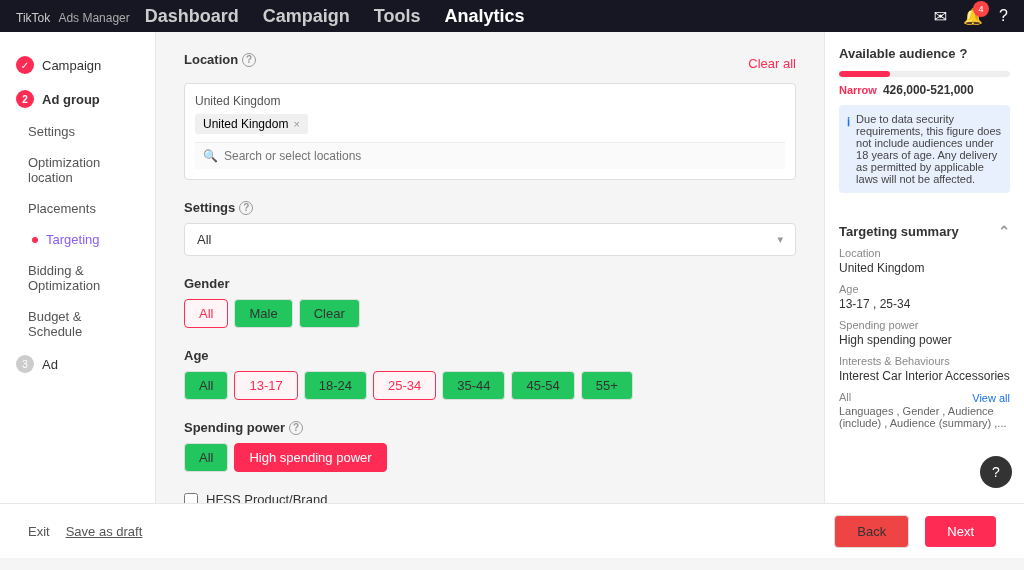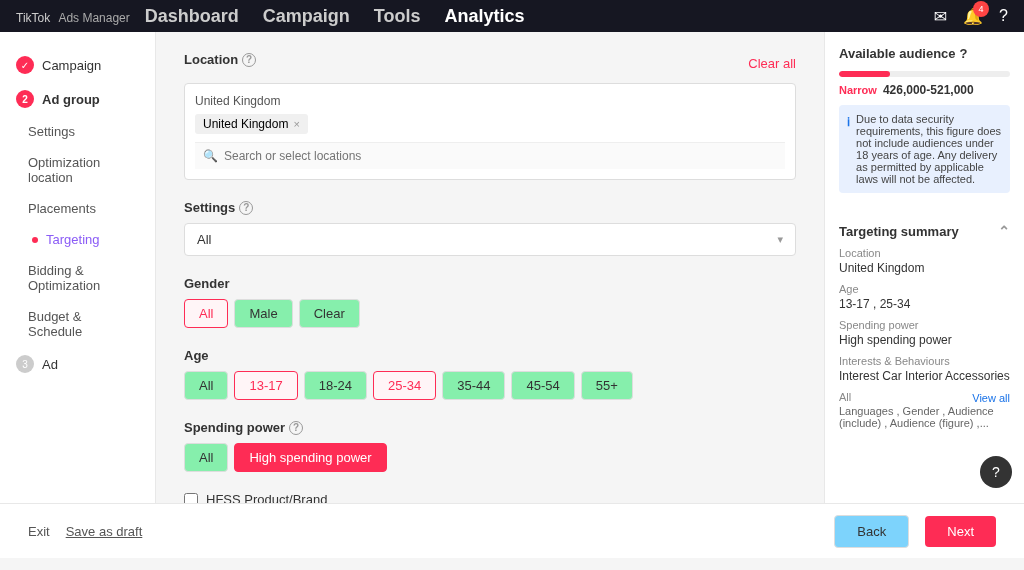--- a/index.html
+++ b/index.html
@@ -233,21 +233,21 @@
     .select-dropdown .chevron { color: #999; font-size: 11px; }
 
     
     .btn-group {
       display: flex;
       gap: 6px;
       flex-wrap: wrap;
     }
     .btn-option {
       border: 1px solid #ddd;
-      background: #86efac;
+      background: #22c55e;
       border-radius: 4px;
       padding: 6px 14px;
       font-size: 13px;
       cursor: pointer;
       color: #333;
     }
     .btn-option.selected {
       border-color: #fe2c55;
       color: #fe2c55;
       background: #fff5f7;
@@ -302,21 +302,21 @@
     .btn-draft {
       background: none;
       border: none;
       color: #555;
       font-size: 13px;
       cursor: pointer;
       text-decoration: underline;
     }
     .btn-back {
       margin-left: auto;
-      background: #7dd3fc;
+      background: #ef4444;
       border: 1px solid #ddd;
       border-radius: 4px;
       padding: 8px 22px;
       font-size: 13px;
       cursor: pointer;
       color: #333;
     }
     .btn-next {
       background: #fe2c55;
       color: #fff;
@@ -589,21 +589,21 @@
     </div>
     <div class="summary-item">
       <div class="summary-key">Interests &amp; Behaviours</div>
       <div class="summary-val">Interest  Car Interior Accessories</div>
     </div>
     <div class="summary-item">
       <div class="all-row">
         <span class="summary-key">All</span>
         <a class="summary-link">View all</a>
       </div>
-      <div class="summary-val" style="font-size:11px; color:#666;">Languages , Gender , Audience (include) , Audience (figure) ,...</div>
+      <div class="summary-val" style="font-size:11px; color:#666;">Languages , Gender , Audience (include) , Audience (summary) ,...</div>
     </div>
   </div>
 
   <div class="bottom-bar">
     <button class="btn-exit">Exit</button>
     <button class="btn-draft">Save as draft</button>
     <button class="btn-back">Back</button>
     <button class="btn-next">Next</button>
   </div>
 

